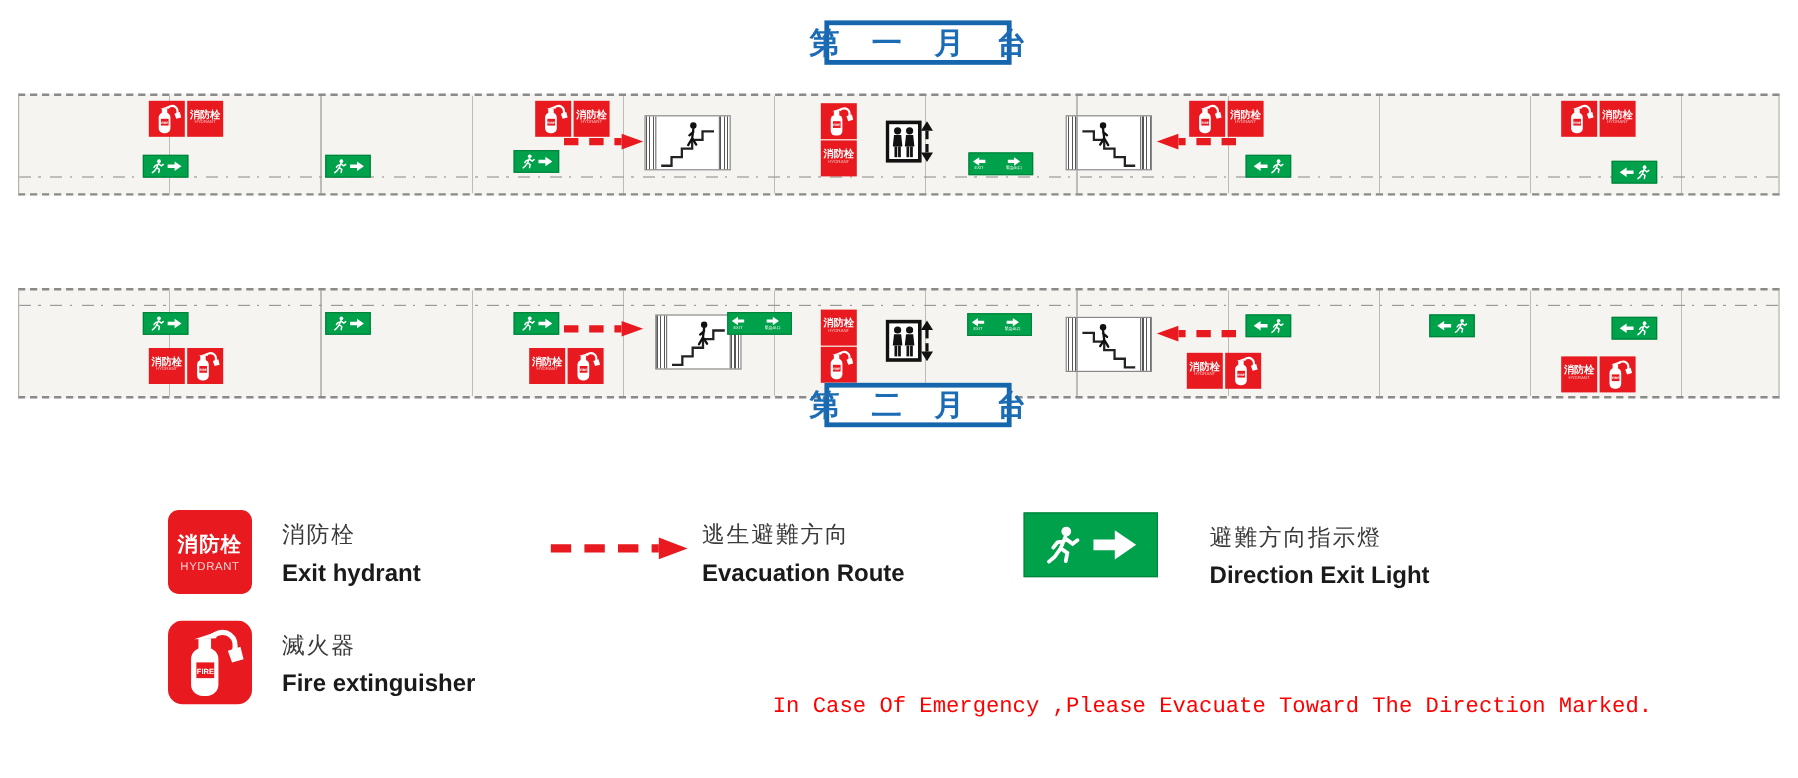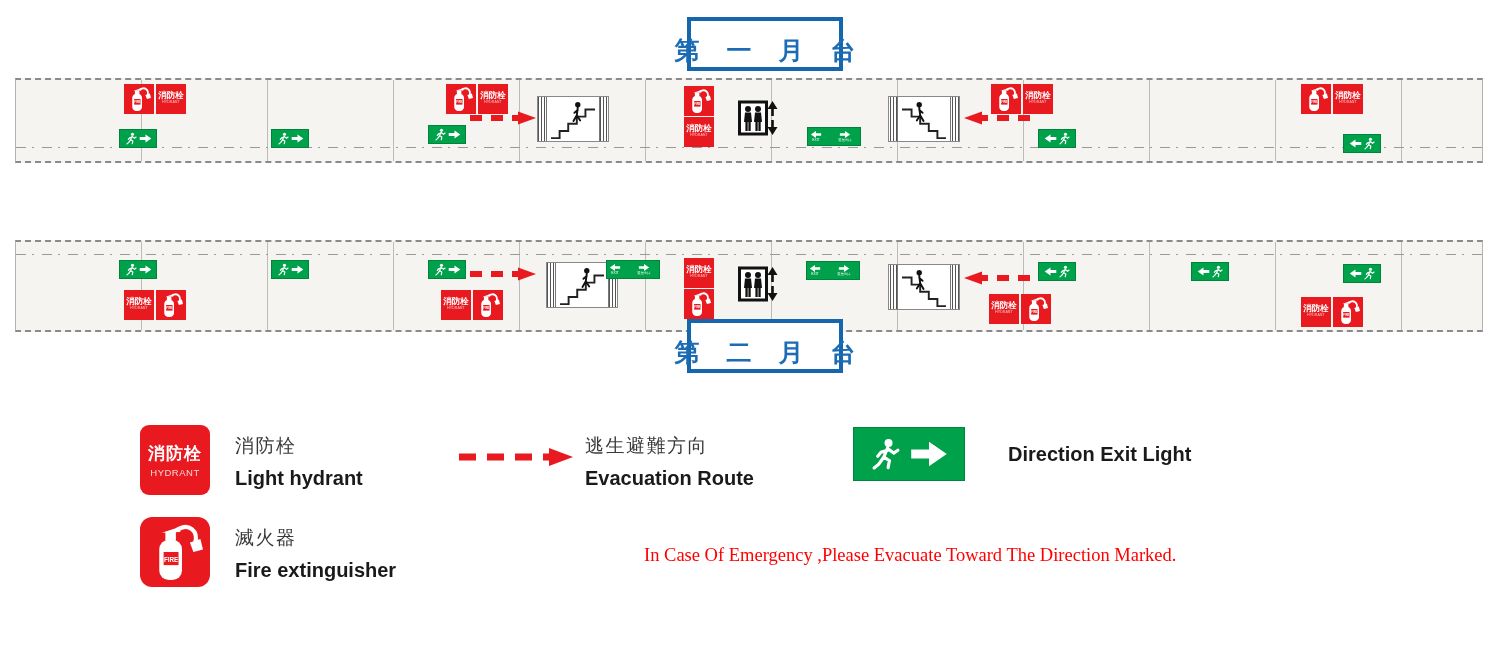--- a/index.html
+++ b/index.html
@@ -1,22 +1,22 @@
 <!DOCTYPE html>
 <html><head>
 <meta charset="utf-8">
 <style>
   * { margin:0; padding:0; box-sizing:border-box; }
   html,body { width:1498px; height:648px; background:#fff; overflow:hidden;
               font-family:"Liberation Sans","DejaVu Sans",sans-serif; }
   .page { position:relative; width:1498px; height:648px; background:#fff; }
 
   
-  .plabel { position:absolute; left:687px; width:156px; height:54px; background:#fff;
-            border:4px solid #1566ad; display:flex; align-items:flex-end; justify-content:center;
+  .plabel { position:absolute; left:687px; width:156px; height:37px; background:#fff;
+            border:4px solid #1566ad; display:flex; align-items:center; justify-content:center;
             z-index:6; }
   .plabel span { color:#1b6cb5; font-size:25px; font-weight:bold; letter-spacing:10px;
                  padding-left:10px; white-space:nowrap; }
   .p1 { top:17px; }
   .p2 { top:319px; }
 
   
   .strip { position:absolute; left:15px; width:1468px; background:#f5f4f0;
            border-top:2px dashed #8a8a8a; border-bottom:2px dashed #8a8a8a;
            border-left:1px solid #b5b2ac; border-right:1px solid #b5b2ac; }
@@ -83,22 +83,22 @@
   .lg-gap40 { margin-left:43px; }
   .lg-arrow-wrap { width:130px; padding-top:20px; flex:none; }
   .lg-exit { width:112px; height:54px; background:#00a14b; border:1px solid #00843c;
            display:flex; align-items:center; justify-content:center; gap:6px; flex:none; }
   .lg-exit .xrun { width:34px; height:34px; }
   .lg-exit .xarr { width:40px; height:32px; }
 
   .notice-cn { position:absolute; left:655px; top:512px; color:#e60012; font-size:31px;
            font-weight:bold; letter-spacing:2px;
            font-family:"DejaVu Serif","Liberation Serif",serif; white-space:nowrap; }
-  .notice-en { position:absolute; left:644px; top:545px; color:#ff0000; font-size:18.5px;
-           font-family:Liberation Serif, serif; white-space:nowrap; }
+  .notice-en { position:absolute; left:644px; top:578px; color:#ff0000; font-size:18.5px;
+           font-family:Liberation Mono, monospace; white-space:nowrap; }
 </style>
 </head>
 <body>
 
 <div class="page">
 
   <div class="plabel p1">
     <span>第 一 月 台</span>
   </div>
 
@@ -502,21 +502,21 @@
     <span>第 二 月 台</span>
   </div>
 
   <div class="lg-item" style="left:140px; top:425px;">
     <div class="lg-sq">
       <div class="lg-hy-cn">消防栓</div>
       <div class="lg-hy-en">HYDRANT</div>
     </div>
     <div class="lg-txt lg-gap25">
       <div class="lg-cn">消防栓</div>
-      <div class="lg-en">Light hydrant</div>
+      <div class="lg-en">Exit hydrant</div>
     </div>
   </div>
 
   <div class="lg-item" style="left:455px; top:425px;">
     <div class="lg-arrow-wrap">
       <svg width="122" height="24" viewBox="0 0 122 24">
         <line x1="4" y1="12" x2="94" y2="12" stroke="#e8191f" stroke-width="7" stroke-dasharray="17 11"></line>
         <polygon points="94,3 118,12 94,21" fill="#e8191f"></polygon>
       </svg>
     </div>
@@ -547,19 +547,20 @@
     <div class="lg-exit">
       <svg class="xrun" viewBox="0 0 16 16">
         <circle cx="9.2" cy="2.8" r="1.9" fill="#fff"></circle>
         <path d="M8.8 5 L7 9.4 L9.6 11.2 L9 14.4 M7 9.4 L4.6 12.8 L2.4 14.6 M8.9 5.6 L11.7 7.6 L13.6 6.2 M8.7 6.3 L5.7 7.1 L4.1 9.1" stroke="#fff" stroke-width="1.5" fill="none" stroke-linecap="round"></path>
       </svg>
       <svg class="xarr" viewBox="0 0 18 14">
         <path fill="#fff" d="M1 5 h8 V1.5 L17 7 L9 12.5 V9 H1 Z"></path>
       </svg>
     </div>
     <div class="lg-txt lg-gap40">
+      <div class="lg-cn">避難方向指示燈</div>
       <div class="lg-en">Direction Exit Light</div>
     </div>
   </div>
 
   <div class="notice-en">In Case Of Emergency ,Please Evacuate Toward The Direction Marked.</div>
 
 </div>
 
 </body></html>

